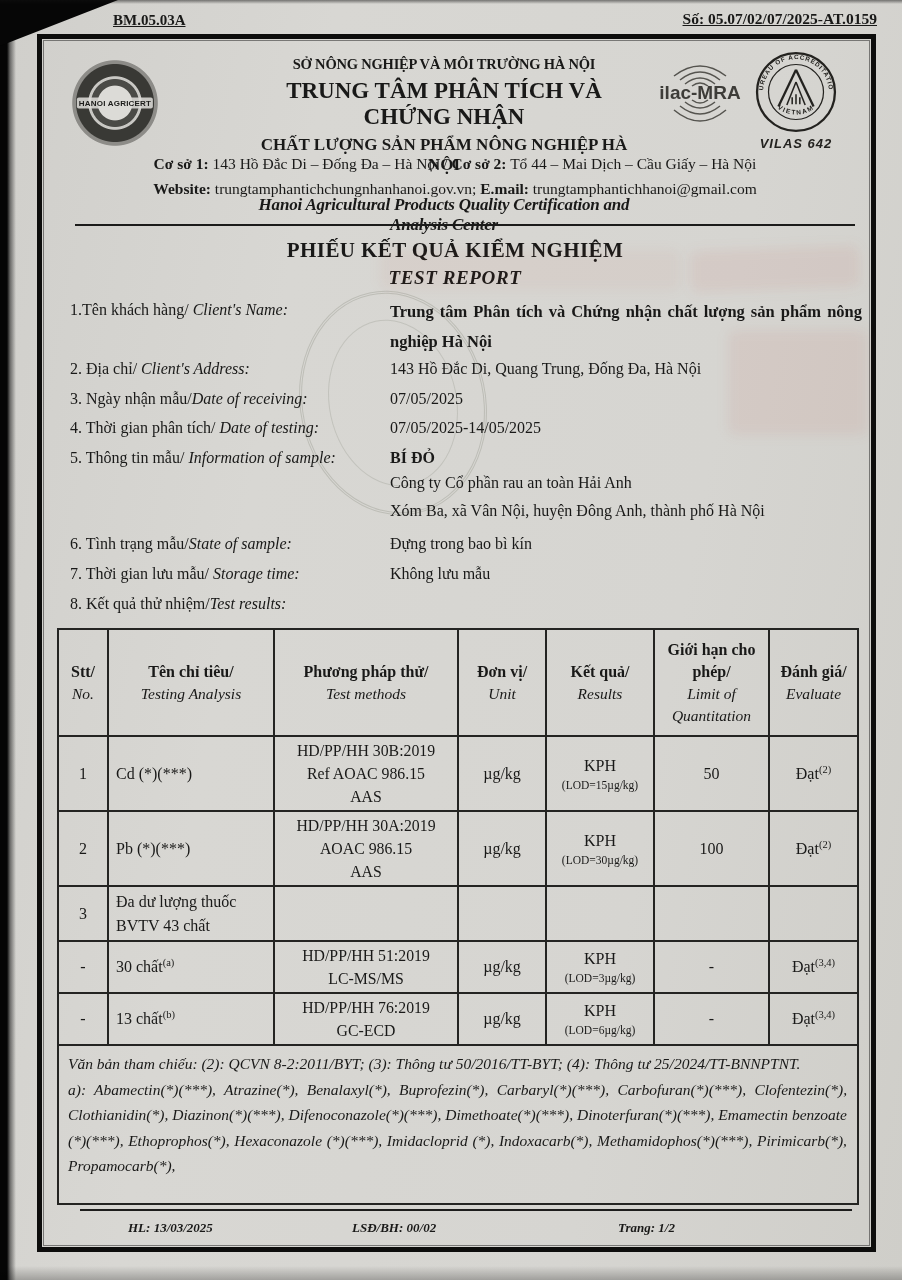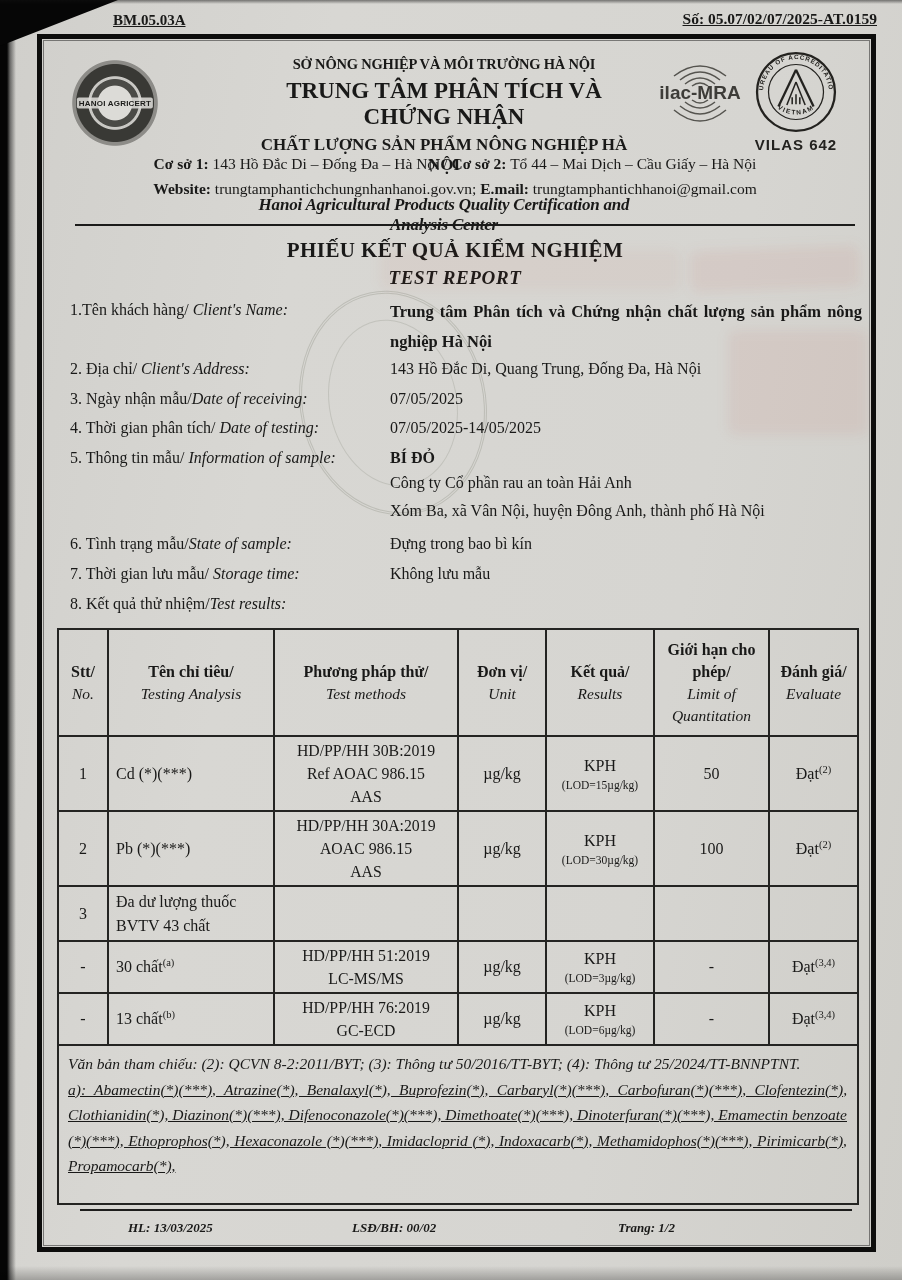--- a/index.html
+++ b/index.html
@@ -31,21 +31,21 @@
   .center1{font-size:23px;font-weight:bold;margin-top:5px;}
   .center2{font-size:17px;font-weight:bold;margin-top:5px;}
   .center-en{font-size:17px;font-weight:bold;font-style:italic;margin-top:20px;letter-spacing:-.2px;}
   .ilac{position:absolute;left:652px;top:54px;}
   .ilac path{stroke:#55544f;stroke-width:1.5;fill:none;}
   .ilac text{font-family:"Liberation Sans",sans-serif;font-size:19px;font-weight:bold;fill:#3d3c38;}
   .boa{position:absolute;left:748px;top:50px;width:96px;text-align:center;}
   .boa svg{display:block;margin:0 auto;}
   .boa .ring{stroke:#23221f;fill:none;}
   .boa text{font-family:"Liberation Sans",sans-serif;fill:#23221f;}
-  .vilas{font-family:"Liberation Sans",sans-serif;font-size:15px;font-weight:bold;letter-spacing:1px;margin-top:2px;color:#23221f;}
+  .vilas{font-family:"Liberation Sans",sans-serif;font-size:13px;font-weight:bold;letter-spacing:1px;margin-top:2px;color:#23221f;font-style:italic;}
   .addr-line{position:absolute;left:60px;top:155px;width:790px;text-align:center;font-size:15.5px;}
   .web-line{position:absolute;left:60px;top:180px;width:790px;text-align:center;font-size:15.5px;}
   .phone-line{position:absolute;left:60px;top:203px;width:790px;text-align:center;font-size:15.5px;}
   .blab{font-weight:bold;}
   .hr1{position:absolute;left:75px;top:224px;width:780px;height:2px;background:#1b1b1a;}
   
   .title-vi{position:absolute;left:60px;top:238px;width:790px;text-align:center;font-size:21px;font-weight:bold;letter-spacing:.4px;}
   .title-en{position:absolute;left:60px;top:267px;width:790px;text-align:center;font-size:19px;font-weight:bold;font-style:italic;letter-spacing:.6px;}
   
   .stamp-ghost{position:absolute;left:300px;top:290px;width:180px;height:220px;border-radius:50%;
@@ -73,21 +73,21 @@
   tr.hrow{height:107px;}
   tr.r1{height:73px;} tr.r2{height:72px;} tr.r3{height:55px;} tr.r4{height:52px;} tr.r5{height:51px;}
   td{font-size:16px;}
   td.name{text-align:left;padding-left:7px;line-height:24px;}
   td.method{white-space:pre-line;line-height:23px;font-size:15.8px;border-radius:23px;}
   .res-main{font-size:16px;line-height:19px;}
   .res-sub{font-size:11.5px;line-height:14px;margin-top:3px;}
   sup{font-size:10.5px;vertical-align:super;line-height:0;}
   td.notes{padding:5px 10px 24px 9px;}
   td.notes p{margin:0;font-style:italic;font-size:15.5px;line-height:25.5px;text-align:justify;}
-  td.notes p.alist{text-align-last:justify;text-decoration:underline;}
+  td.notes p.alist{text-align-last:justify;}
   
   .hr2{position:absolute;left:80px;top:1209px;width:772px;height:2px;background:#1d1d1c;}
   .foot{position:absolute;top:1220px;font-style:italic;font-size:13px;font-weight:bold;}
   .foot-hl{left:128px;} .foot-lsd{left:352px;} .foot-trang{left:618px;}
 </style>
 </head>
 <body>
 
 <div class="page">
   <div class="frame"></div>

